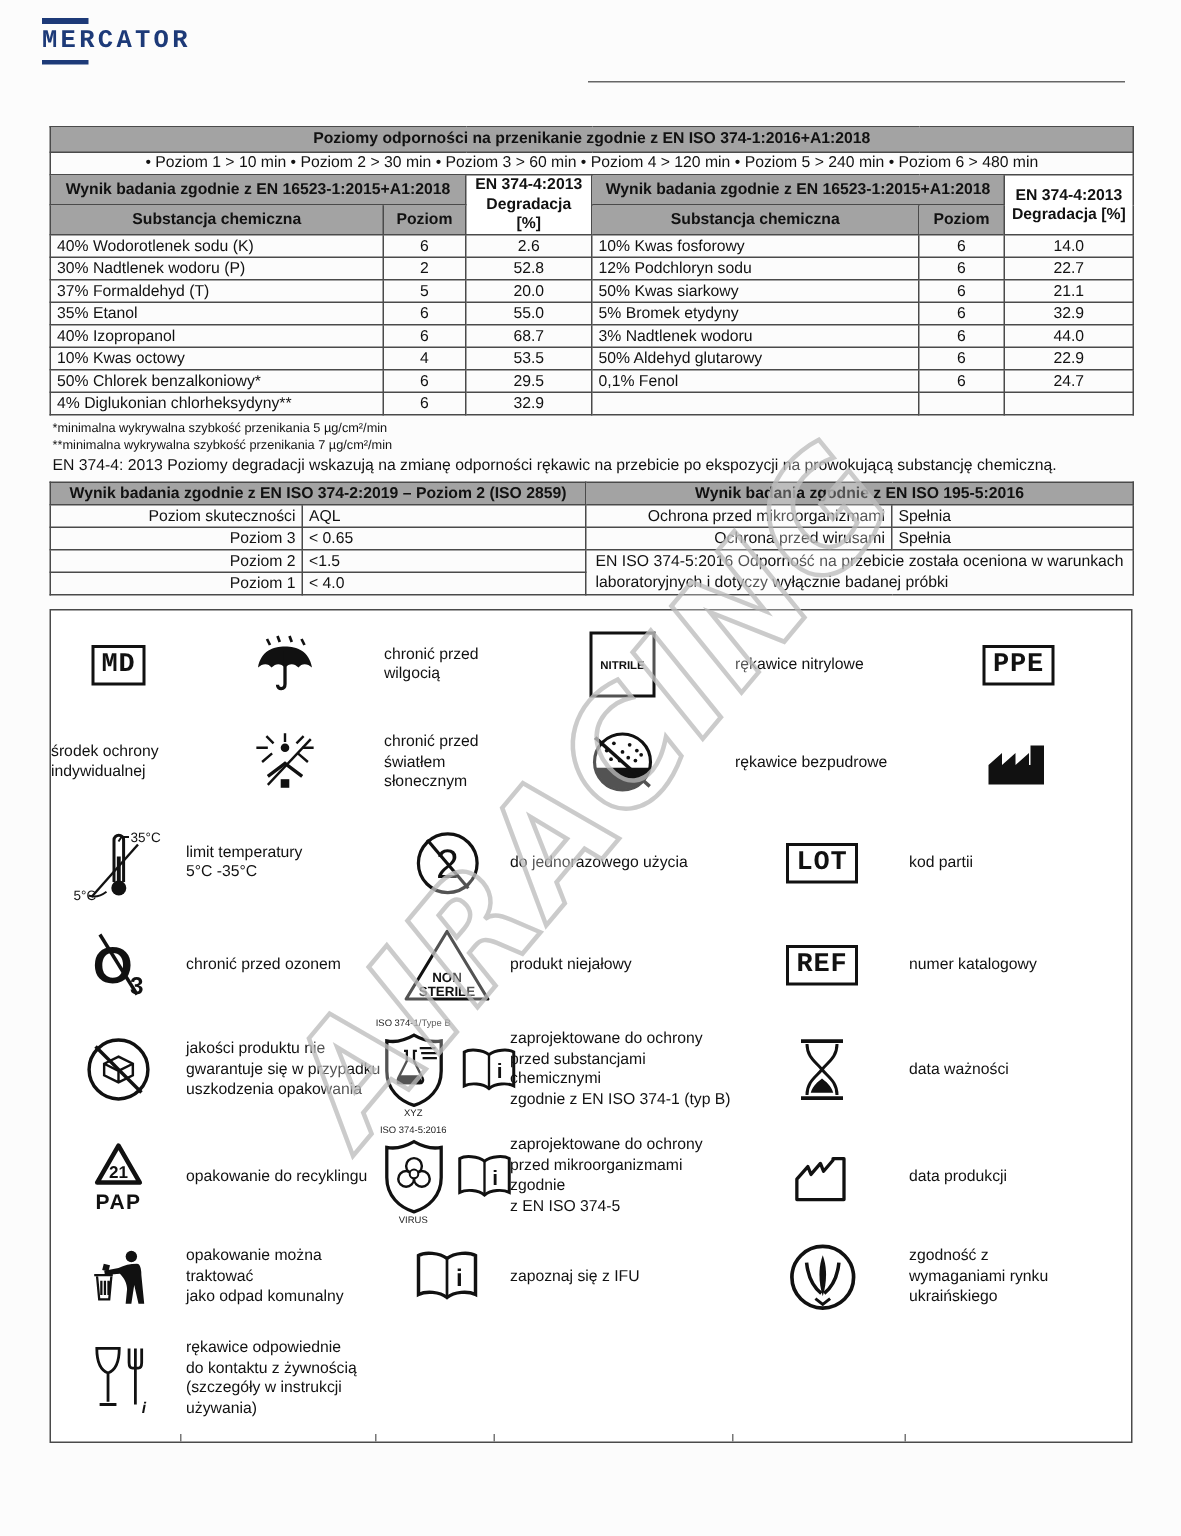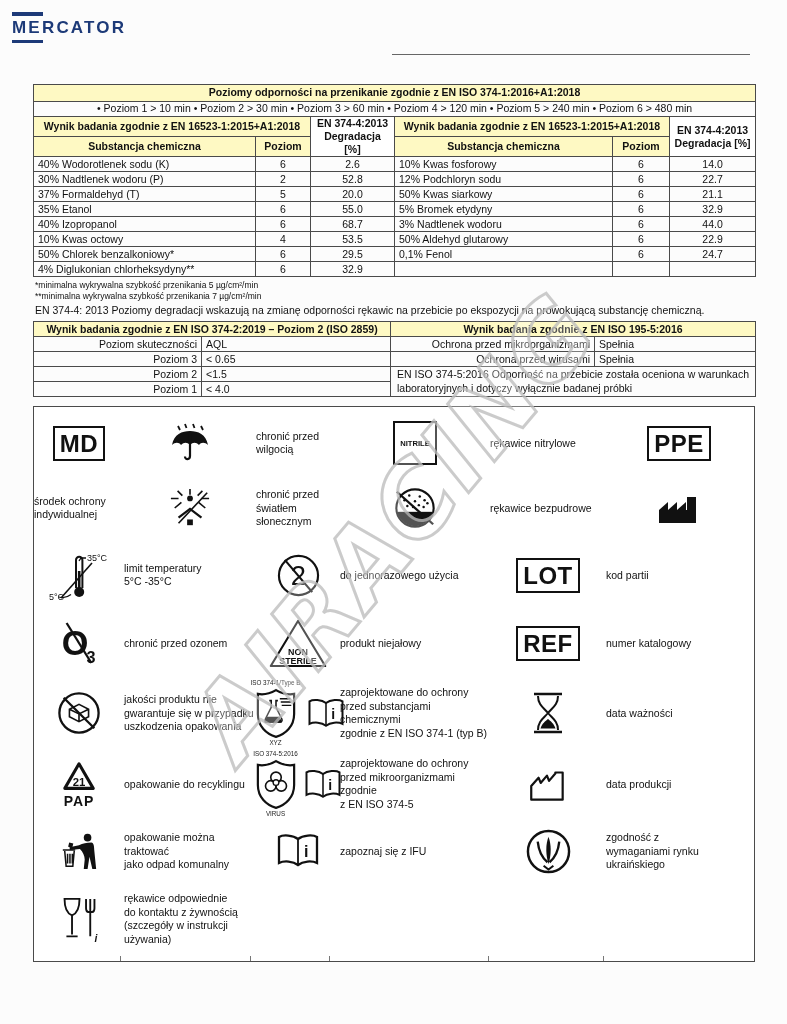--- a/index.html
+++ b/index.html
@@ -2,32 +2,32 @@
 <html><head>
 <meta charset="utf-8">
 <style>
   html,body{margin:0;padding:0;}
   body{
     width:787px;height:1024px;position:relative;overflow:hidden;
     background:#fcfcfc;color:#111;
     font-family:"Liberation Sans", sans-serif;
   }
   
-  .logo{position:absolute;top:12px;left:12px;z-index:2;}
+  .logo{position:absolute;top:12px;left:28px;z-index:2;font-family:Liberation Mono, monospace;}
   .logo .bar{width:31px;height:3.5px;background:#1d3a78;}
   .logo .word{font-size:17px;font-weight:bold;letter-spacing:2.2px;color:#1d3a78;line-height:1.3;margin:1px 0;}
   .top-rule{position:absolute;top:54px;left:392px;width:358px;border-top:1.3px solid #666;}
 
   
   .content{position:absolute;top:84px;left:33px;width:722px;}
 
   table{border-collapse:collapse;width:722px;table-layout:fixed;font-size:10.5px;color:#111;}
   td{border:1px solid #4a4a4a;padding:0 4px;height:14px;line-height:1.25;overflow:hidden;}
   .t-outer{border:1.5px solid #3c3c3c;}
-  .th{background:#fef9c3;font-weight:bold;text-align:center;}
+  .th{background:#a3a3a3;font-weight:bold;text-align:center;}
   .wh{background:#fff;font-weight:bold;text-align:center;}
   .ctr{text-align:center;}
   .rt{text-align:right;}
   .title-row td{height:16px;}
   .just{text-align:justify;vertical-align:top;padding:1px 6px;}
 
   .footnotes{margin:3px 0 5px 2px;}
   .fn{font-size:8.5px;line-height:1.3;}
   .fn-big{font-size:10.5px;margin-top:2px;}
 
@@ -35,21 +35,21 @@
   .sym-box{position:relative;border:1.5px solid #4a4a4a;margin-top:9px;background:#fff;}
   .sym-head{border:1px solid #6b6b6b;margin:2px;background:#ededed;font-weight:bold;font-size:11px;text-align:center;padding:1.5px 0;}
   .sym-grid{
     display:grid;
     grid-template-columns:90px 132px 84px 150px 116px 146px;
     grid-template-rows:64px 66px 68px 68px 72px 70px 64px 72px;
     padding:4px 0 6px 0;
   }
   .ic{display:flex;align-items:center;justify-content:center;}
   .lbl{display:flex;align-items:center;font-size:10.5px;line-height:1.3;white-space:pre-line;padding-right:2px;}
-  .tag-box{border:2.6px solid #111;padding:0 5px;font-weight:bold;font-size:24px;letter-spacing:.5px;color:#111;line-height:1.3;}
+  .tag-box{border:2.6px solid #111;padding:0 5px;font-weight:bold;font-size:18px;letter-spacing:.5px;color:#111;line-height:1.3;font-family:Liberation Mono, monospace;}
   .nitrile-box{border:2px solid #111;width:40px;height:40px;display:flex;align-items:center;justify-content:center;font-size:7.6px;font-weight:bold;}
   .pap{font-weight:bold;font-size:14px;letter-spacing:1px;margin-top:-2px;}
   .col-ic{display:flex;flex-direction:column;align-items:center;justify-content:center;}
   .pair{display:flex;align-items:center;gap:5px;}
   .scap{font-size:6.3px;color:#222;white-space:nowrap;line-height:1.4;text-align:center;}
   .tick{position:absolute;bottom:0;width:1px;height:5px;background:#777;}
 
   
   .watermark{
     position:absolute;left:75px;top:468px;width:640px;text-align:center;z-index:30;

